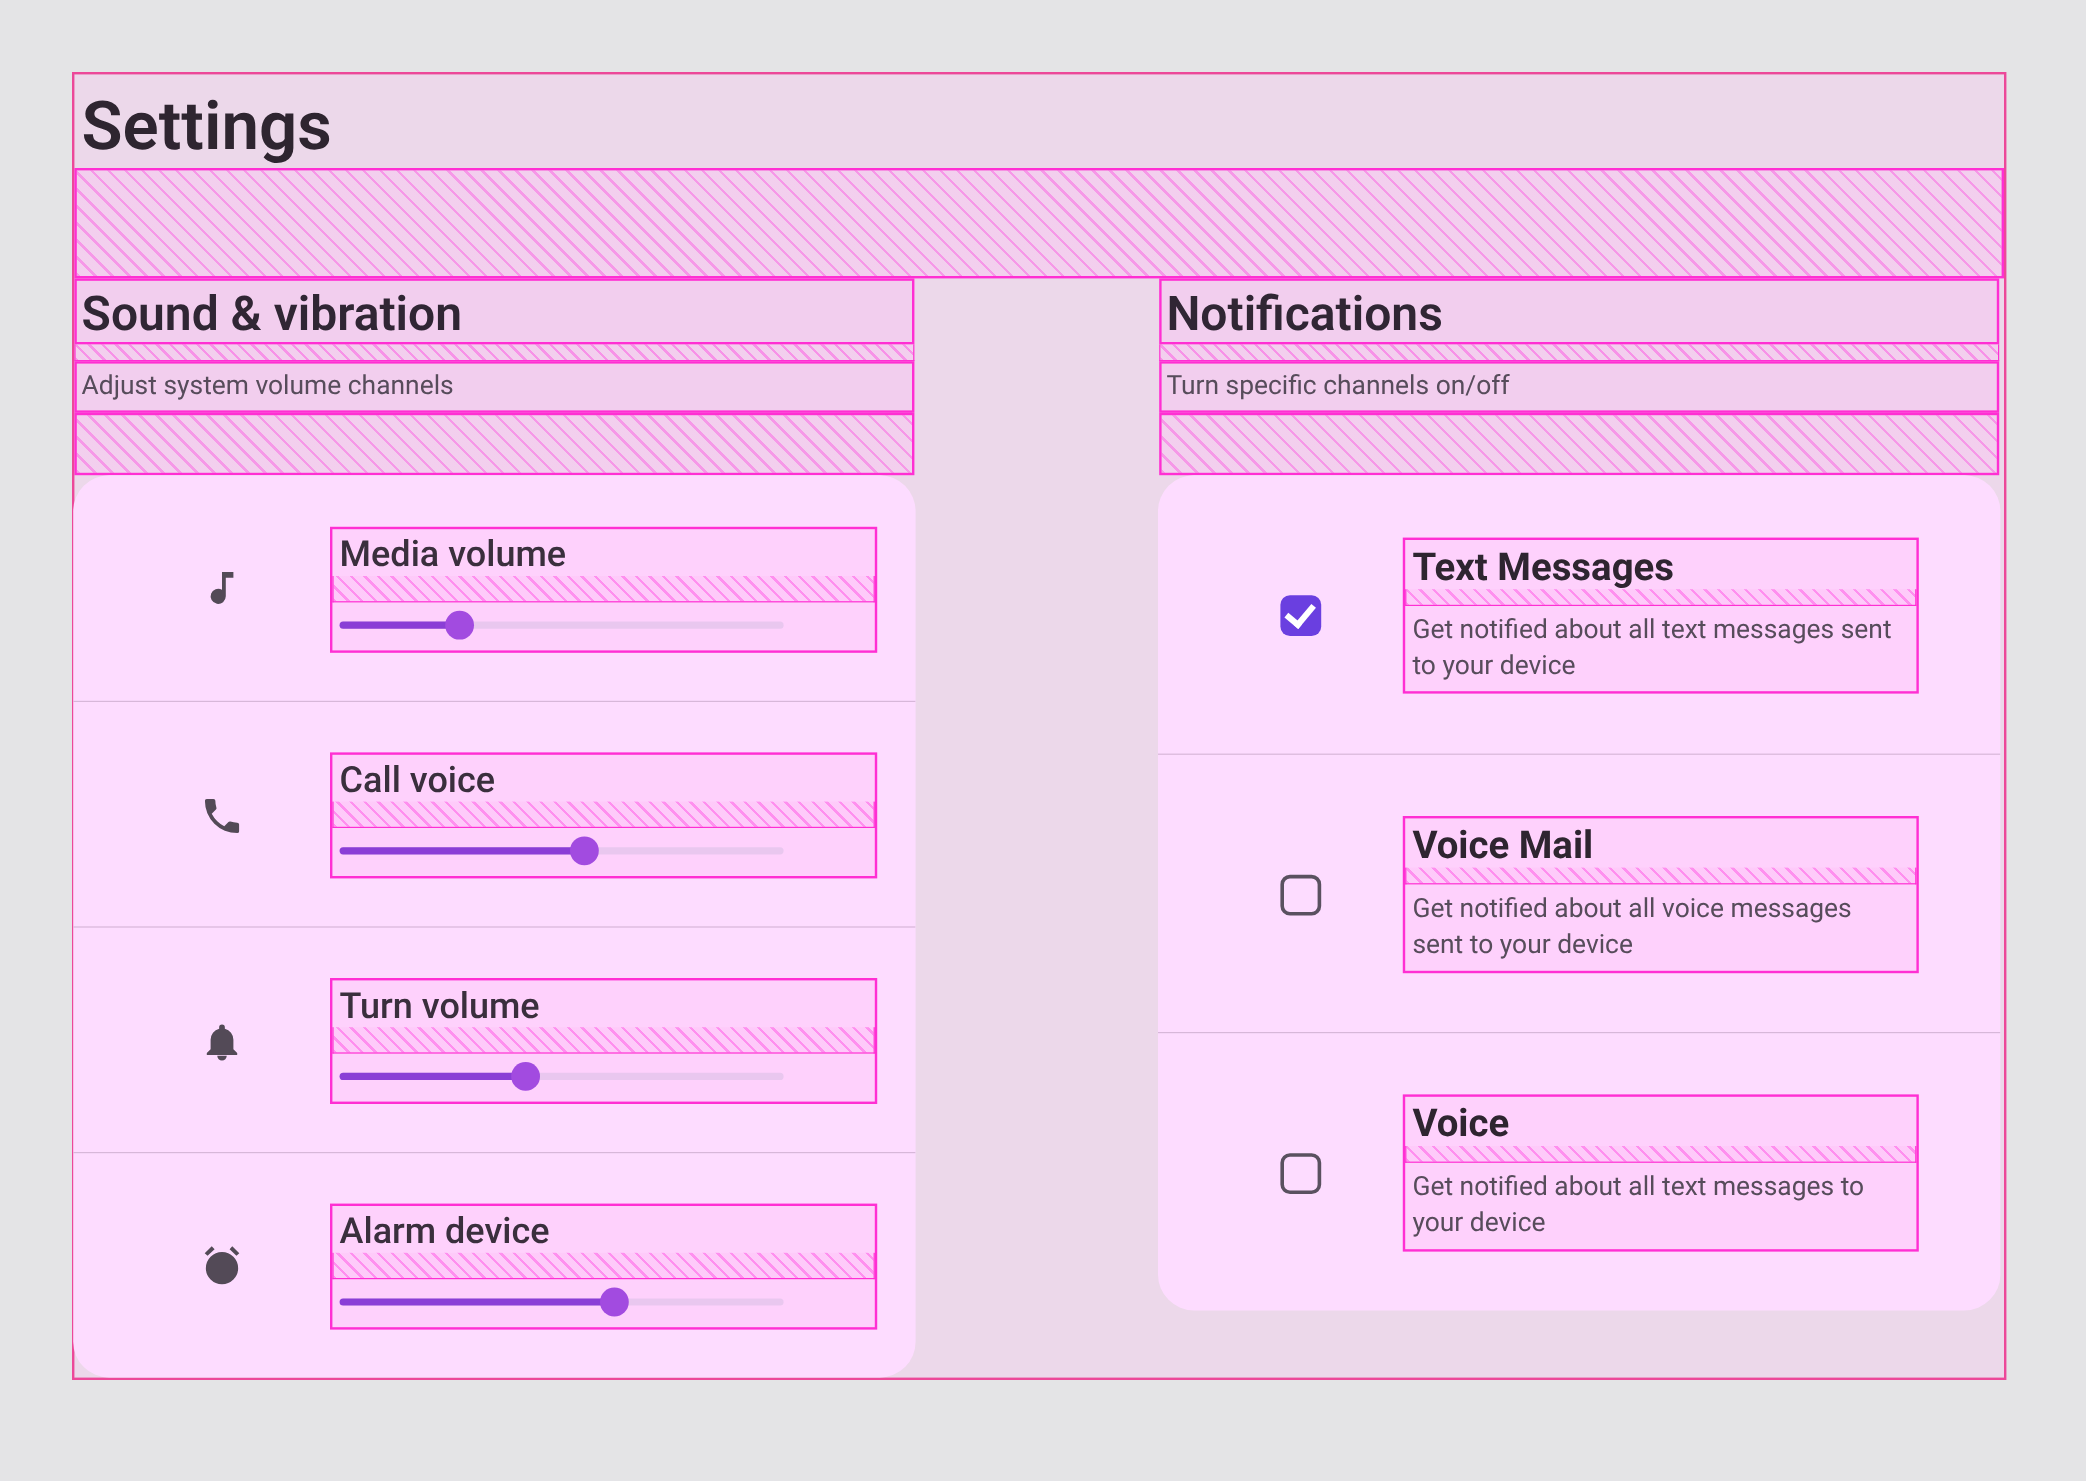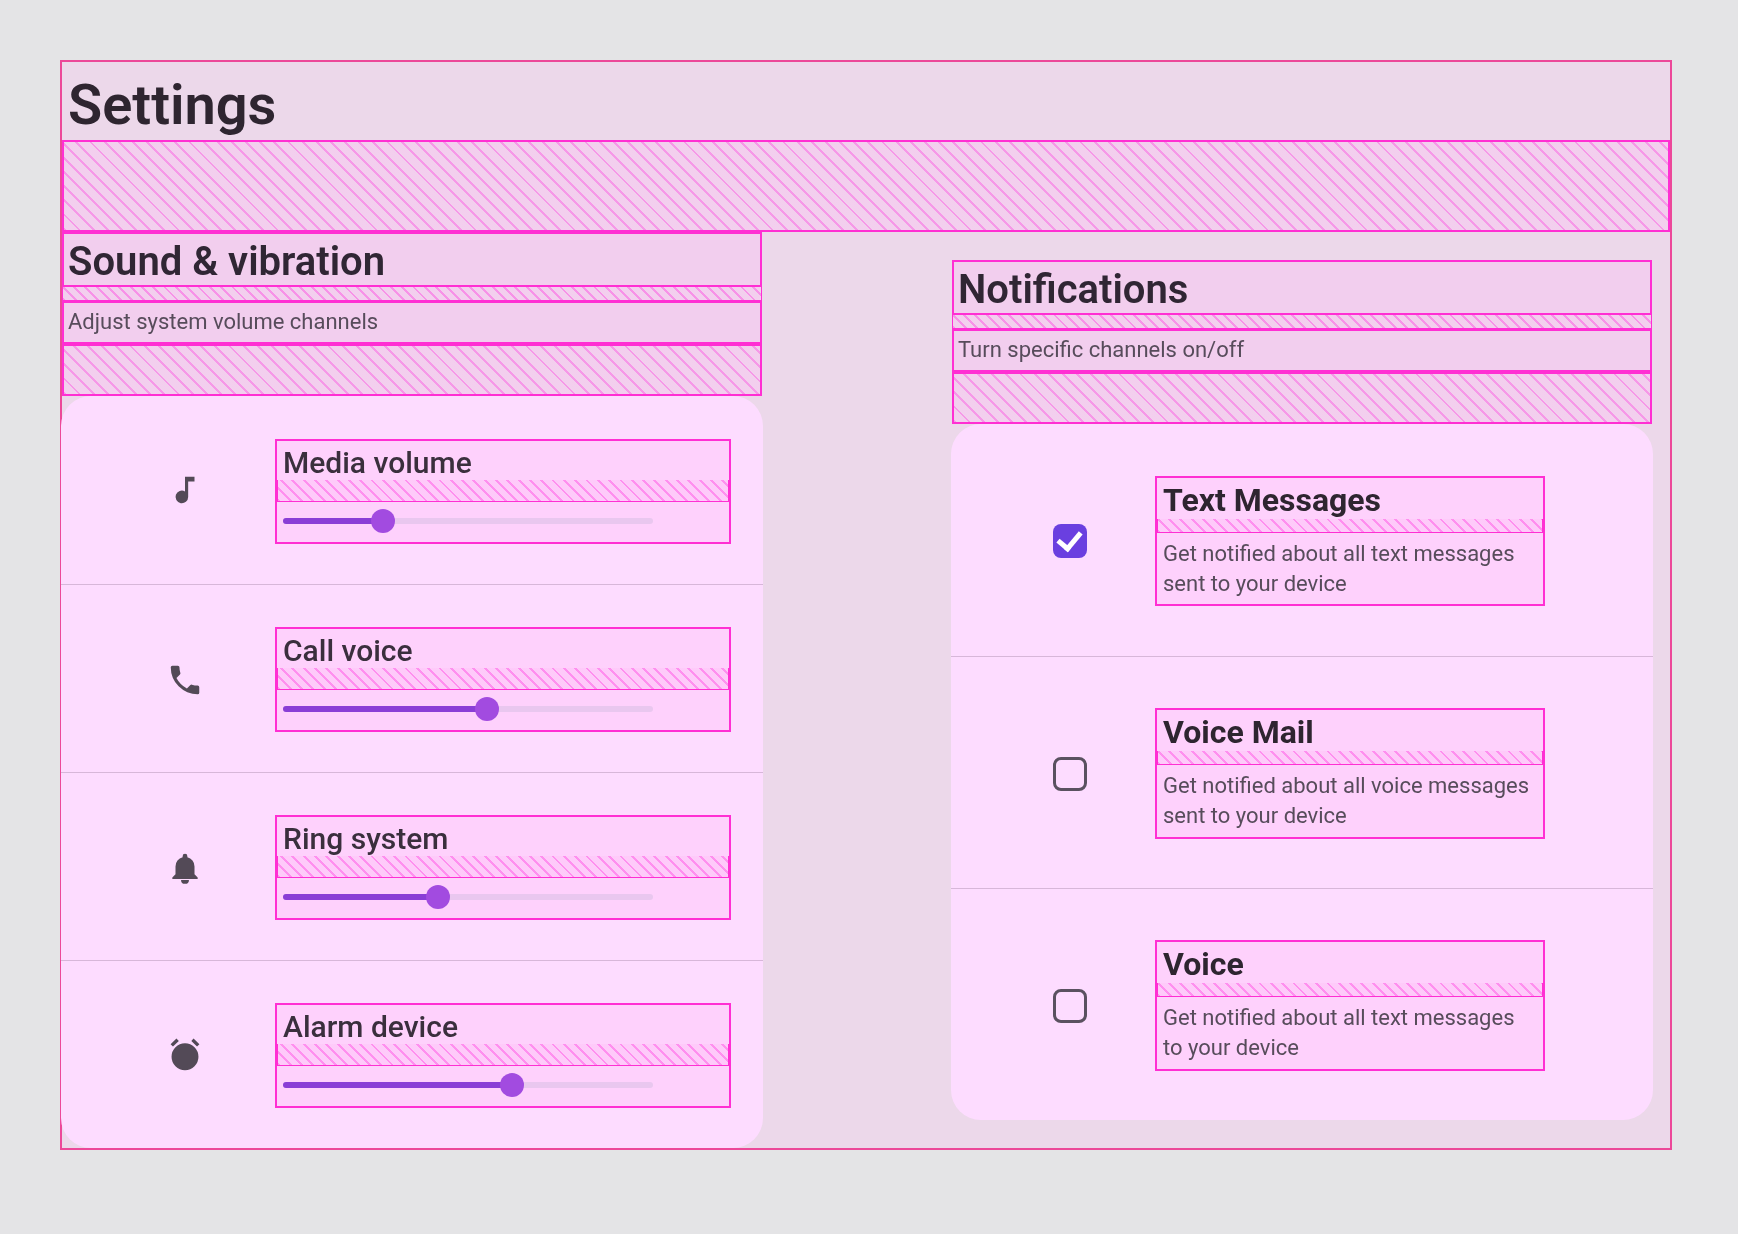--- a/index.html
+++ b/index.html
@@ -59,22 +59,21 @@
     padding: 10px 6px 2px 6px;
     color: #2e2530;
   }
 
   .page-gap-hatched {
     height: 92px;
   }
 
   .columns {
     display: flex;
-    gap: 4px;
-    align-items: center;
+    gap: 18px;
   }
   .col {
     width: 700px;
   }
   .col + .col { margin-left: 186px; }
 
   .section-title {
     font-size: 40px;
     font-weight: 600;
     padding: 4px 4px 0 4px;
@@ -181,21 +180,21 @@
   }
   .notif-desc {
     font-size: 22px;
     color: #574c5b;
     padding: 6px 8px 6px 6px;
     line-height: 1.35;
   }
   .notif-row {
     min-height: 232px;
   }
-  .notif-row .content-cell .label-box { width: 390px; }
+  .notif-row .content-cell .label-box { width: 430px; }
 
   
   .checkbox {
     width: 34px;
     height: 34px;
     border-radius: 8px;
     border: 3px solid #5a5160;
     background: #fddcff;
     display: inline-block;
   }
@@ -281,21 +280,21 @@
           </div>
 
           <div class="row sound-row">
             <div class="icon-cell">
               <svg viewBox="0 0 24 24">
                   <path d="M12 22a2.5 2.5 0 0 0 2.5-2.5h-5A2.5 2.5 0 0 0 12 22zm6-6V11a6 6 0 0 0-4.5-5.8V4.5a1.5 1.5 0 1 0-3 0v.7A6 6 0 0 0 6 11v5l-2 2v1h16v-1z"></path>
                 </svg>
             </div>
             <div class="content-cell">
               <div class="label-box">
-                <div class="slider-label">Ring system</div>
+                <div class="slider-label">Turn volume</div>
                 <div class="hatched-sm slider-gap"></div>
                 <div class="slider-track-wrap">
                   <div class="slider">
                     <div class="track-bg"></div>
                       <div class="track-fill" style="width: 42%;"></div>
                       <div class="thumb" style="left: 42%;"></div>
                   </div>
                 </div>
               </div>
             </div>

